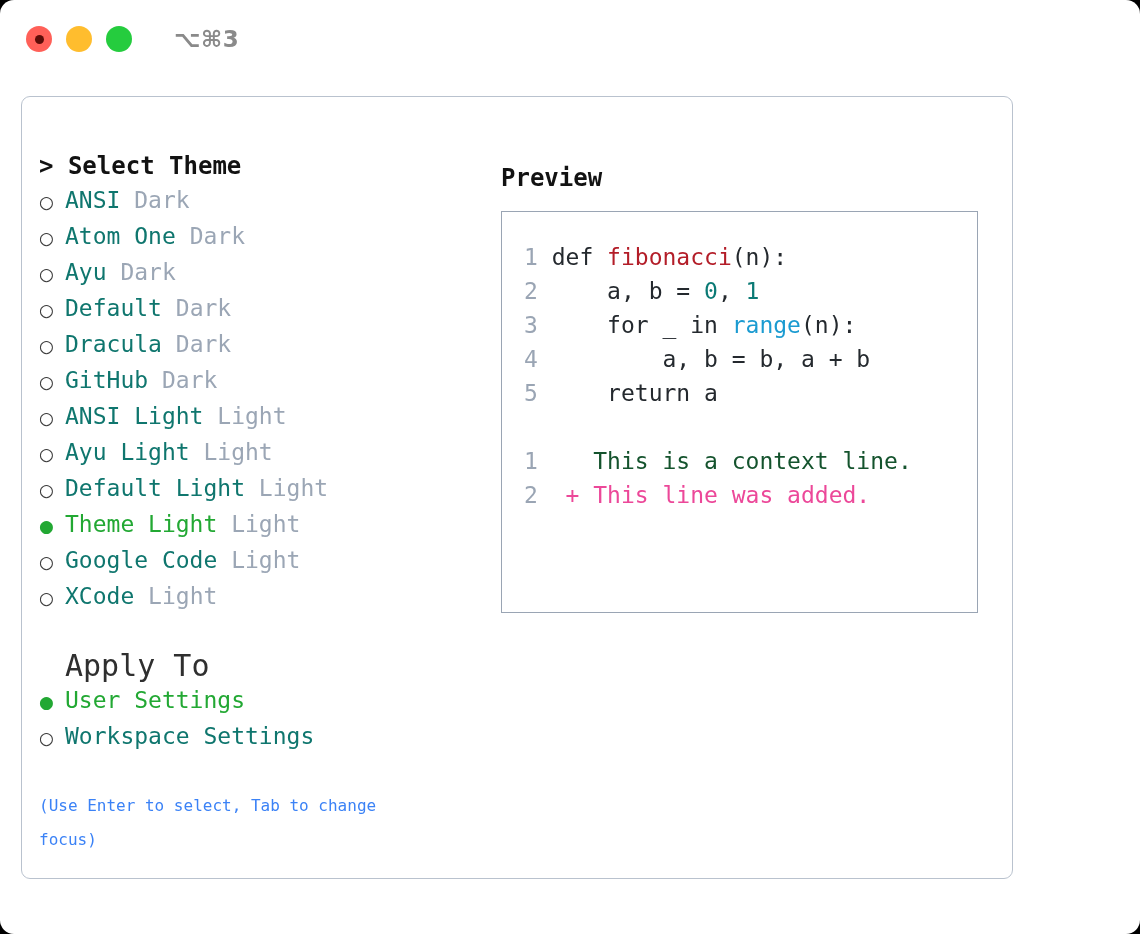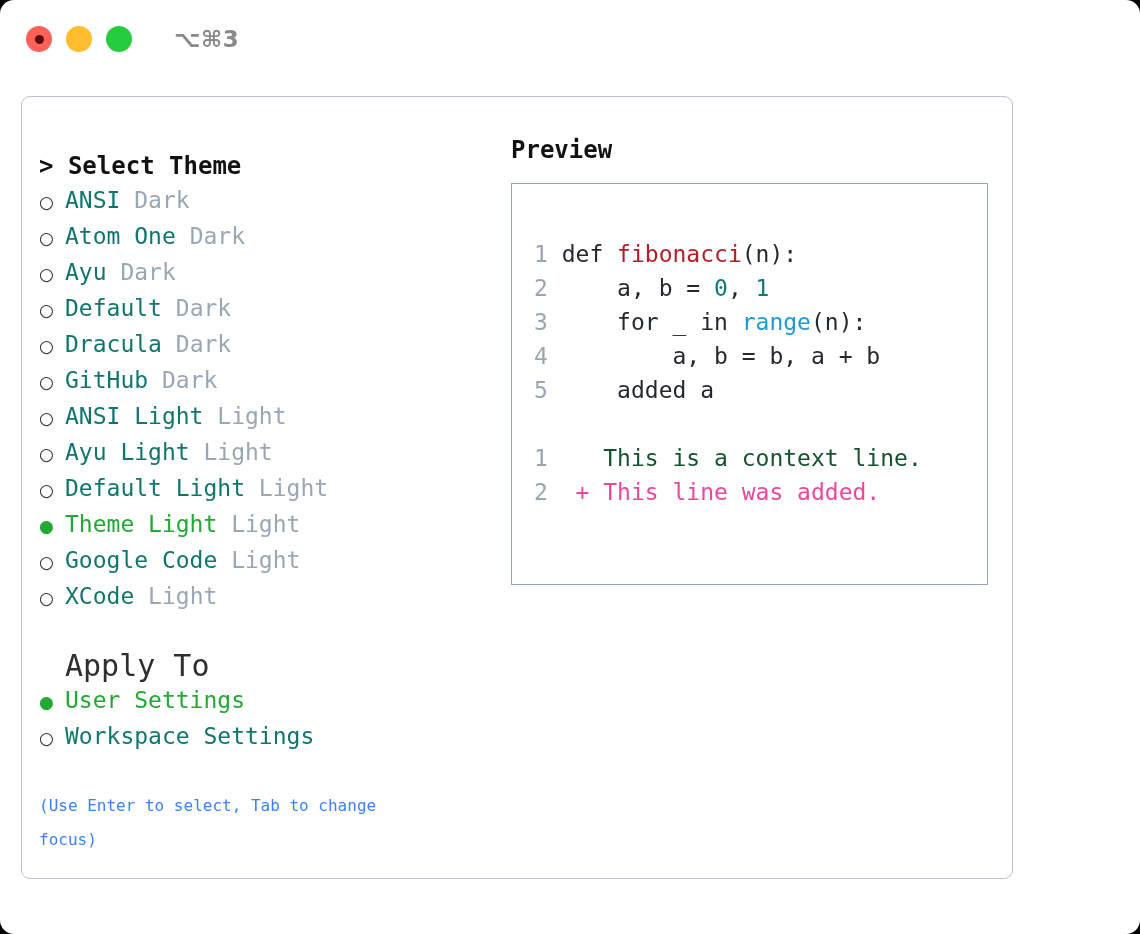--- a/index.html
+++ b/index.html
@@ -90,23 +90,22 @@
 
   .col-left {
     position: absolute;
     left: 17px;
     top: 52px;
     width: 460px;
   }
   .col-right {
     position: absolute;
     left: 479px;
-    top: 36px;
+    top: 64px;
     width: 500px;
-    margin-left: 10px;
   }
 
   
   .section-title {
     font-size: 24px;
     font-weight: bold;
     color: #121212;
     line-height: 34px;
     white-space: pre;
   }
@@ -159,21 +158,21 @@
     line-height: 34px;
     white-space: pre;
   }
   .preview-box {
     margin-top: 16px;
     width: 477px;
     height: 402px;
     border: 1.6px solid #9aa5b4;
     box-sizing: border-box;
     background: #ffffff;
-    padding: 53px 0 0 22px;
+    padding: 28px 0 0 22px;
   }
   .code-line {
     font-size: 23px;
     line-height: 34px;
     white-space: pre;
   }
   .ln {
     color: #9aa5b4;
   }
   .tok-plain  { color: #24292e; }
@@ -233,21 +232,21 @@
       </div>
 
       <div class="col-right">
         <div class="preview-title">Preview</div>
         <div class="preview-box">
           <div id="code-block">
               <div class="code-line"><span class="ln">1</span><span> </span><span class="tok-plain">def </span><span class="tok-fn">fibonacci</span><span class="tok-plain">(n):</span></div>
               <div class="code-line"><span class="ln">2</span><span> </span><span class="tok-plain">    a, b = </span><span class="tok-num">0</span><span class="tok-plain">, </span><span class="tok-num">1</span></div>
               <div class="code-line"><span class="ln">3</span><span> </span><span class="tok-plain">    for _ in </span><span class="tok-call">range</span><span class="tok-plain">(n):</span></div>
               <div class="code-line"><span class="ln">4</span><span> </span><span class="tok-plain">        a, b = b, a + b</span></div>
-              <div class="code-line"><span class="ln">5</span><span> </span><span class="tok-plain">    added a</span></div>
+              <div class="code-line"><span class="ln">5</span><span> </span><span class="tok-plain">    return a</span></div>
             </div>
           <div class="code-gap"></div>
           <div id="diff-block">
               <div class="code-line"><span class="ln">1</span><span>  </span><span class="tok-ctx">  This is a context line.</span></div>
               <div class="code-line"><span class="ln">2</span><span>  </span><span class="tok-add">+ This line was added.</span></div>
             </div>
         </div>
       </div>
 
     </div>

